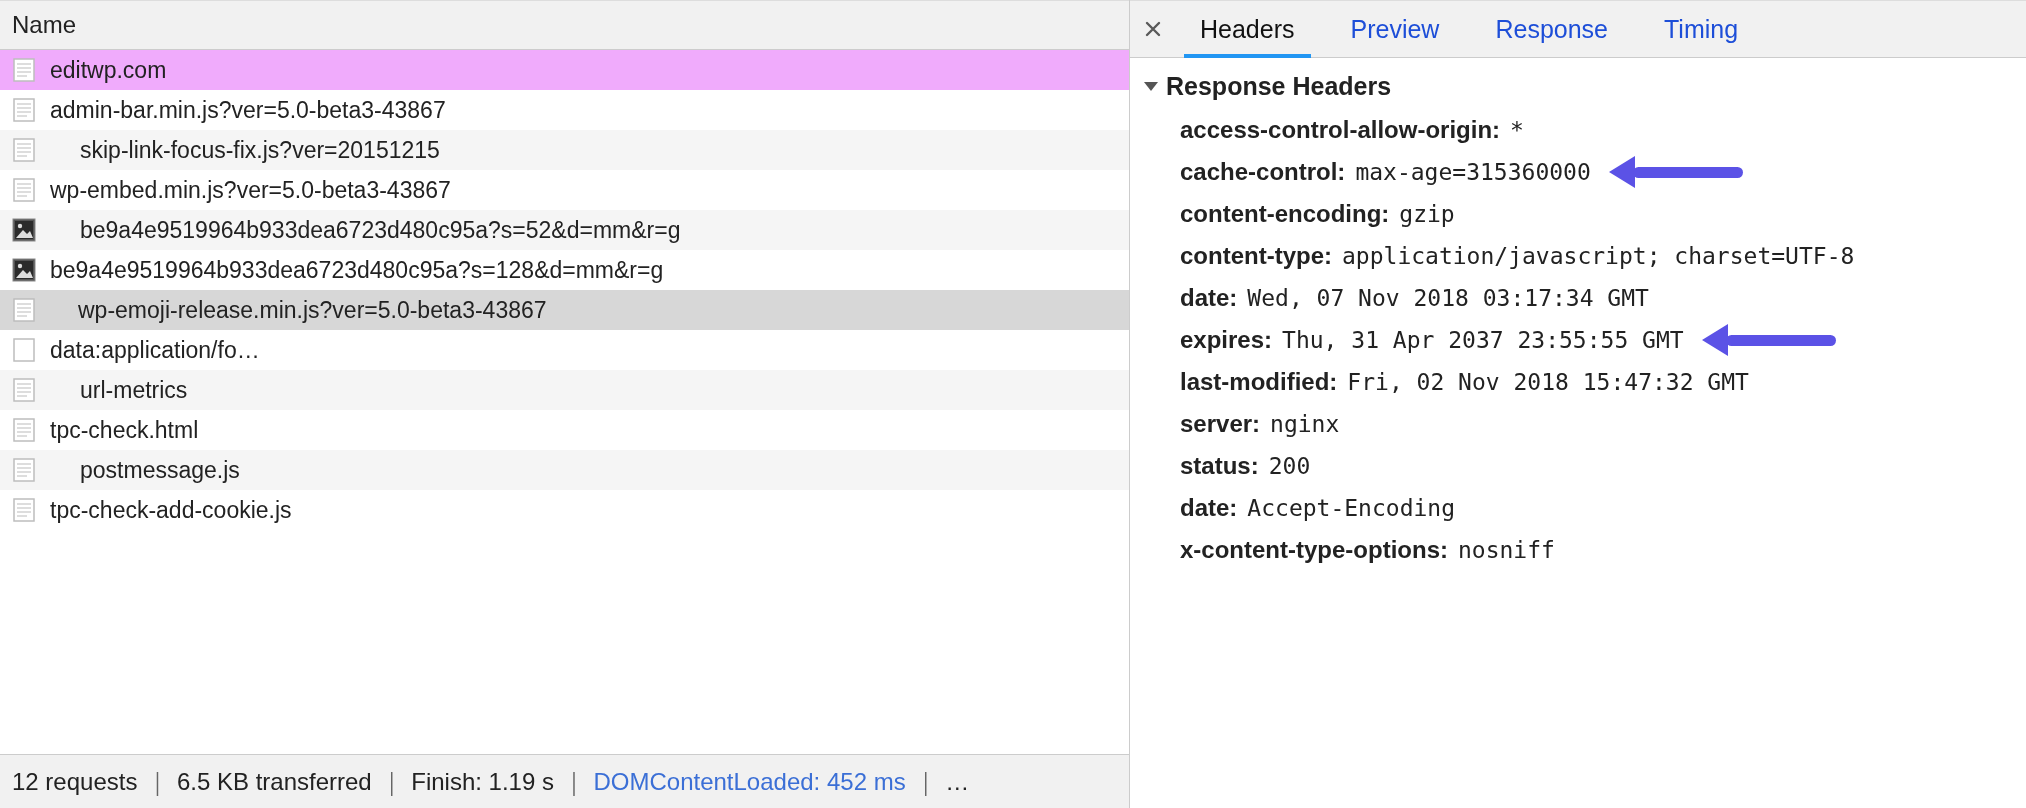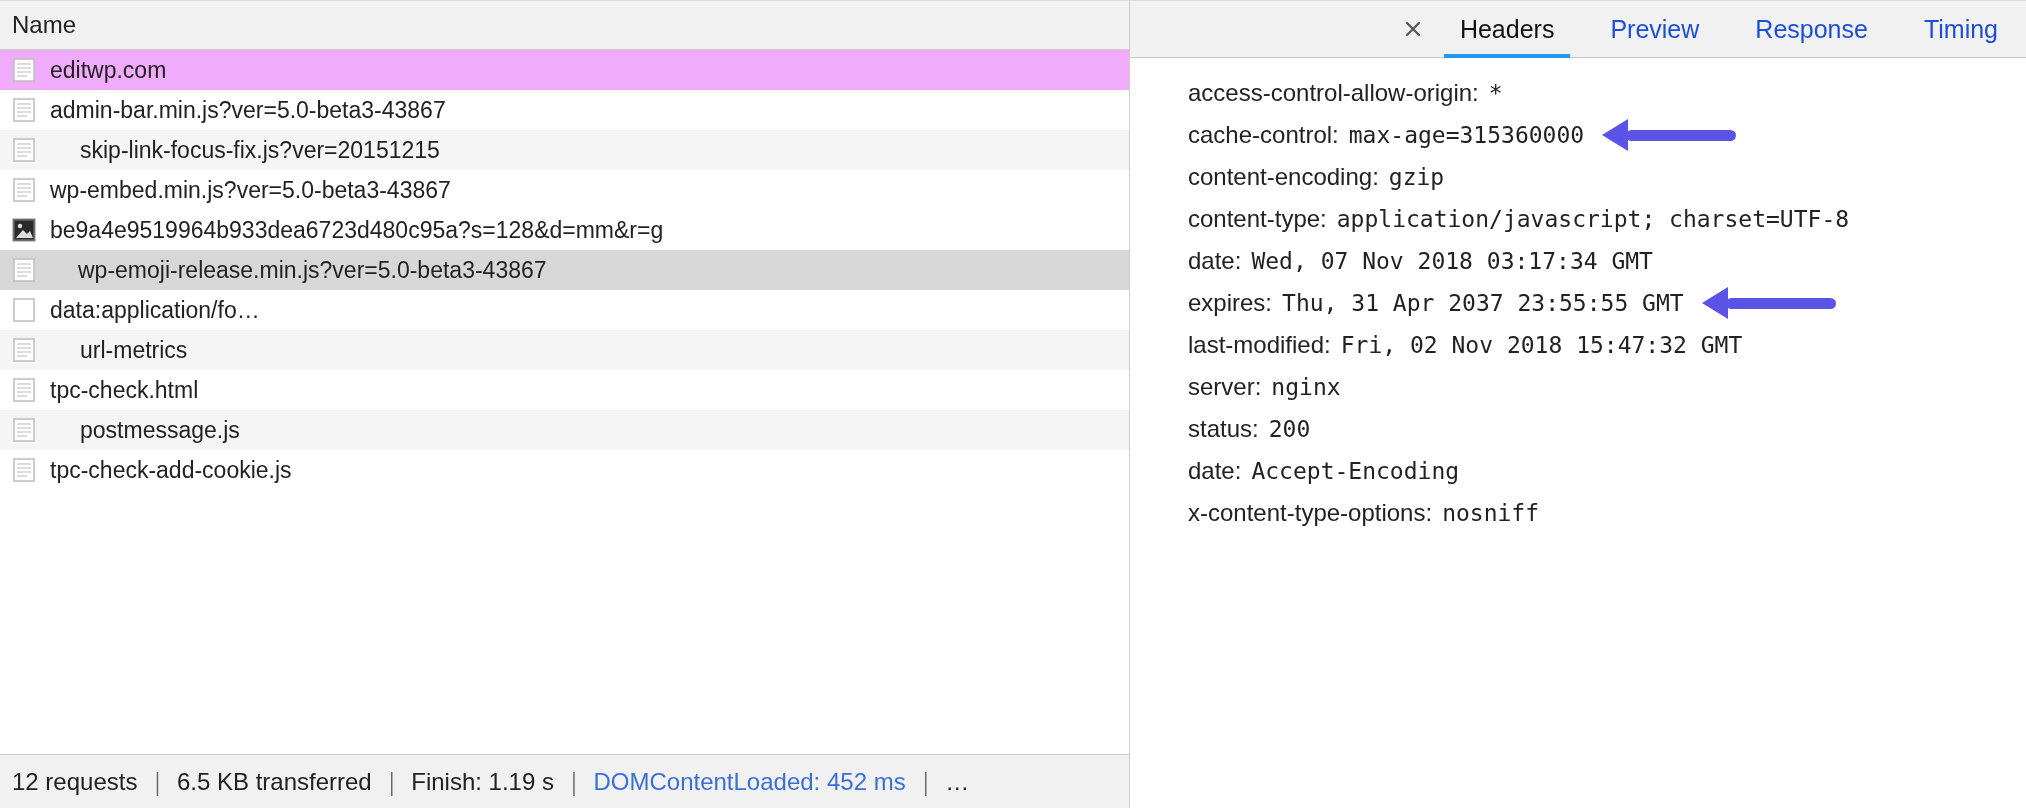--- a/index.html
+++ b/index.html
@@ -81,21 +81,20 @@
     min-width: 0;
   }
   .tabs-bar {
     display:flex;
     align-items:center;
     background: #f1f1f1;
     border-bottom: 1px solid #ccc;
     border-top: 1px solid #ddd;
     padding-left: 8px;
     height: 58px;
-    justify-content: flex-end;
   }
   .close-btn {
     width: 30px; height:30px;
     display:flex; align-items:center; justify-content:center;
     color:#5a5a5a;
     font-size: 22px;
     margin-right: 4px;
   }
   .tab {
     padding: 0 28px;
@@ -137,23 +136,22 @@
   }
   .hdr-line{
     display:flex;
     align-items:center;
     padding: 7px 0 7px 36px;
     font-size: 24px;
     white-space: nowrap;
     position: relative;
   }
   .hdr-name{
-    font-weight:400;
+    font-weight:700;
     color:#222;
-    margin-left:8px;
   }
   .hdr-val{
     font-family: "SF Mono", Menlo, Consolas, monospace;
     font-size: 23px;
     color:#222;
     margin-left: 10px;
   }
 
   
   .arrow {
@@ -228,20 +226,31 @@
           <span class="icon-wrap">
             <svg class="icon" width="24" height="24" viewBox="0 0 24 24">
               <rect x="2" y="1" width="20" height="22" fill="#fff" stroke="#bdbdbd" stroke-width="1.5"></rect>
               <line x1="5" y1="6" x2="19" y2="6" stroke="#cfcfcf" stroke-width="1.4"></line>
               <line x1="5" y1="10" x2="19" y2="10" stroke="#cfcfcf" stroke-width="1.4"></line>
               <line x1="5" y1="14" x2="19" y2="14" stroke="#cfcfcf" stroke-width="1.4"></line>
               <line x1="5" y1="18" x2="15" y2="18" stroke="#cfcfcf" stroke-width="1.4"></line>
             </svg>
           </span>
           <span class="label">wp-embed.min.js?ver=5.0-beta3-43867</span>
+        </div>
+        <div class="row stripe">
+          <span class="icon-wrap">
+            <svg class="icon" width="24" height="24" viewBox="0 0 24 24">
+              <rect x="1" y="1" width="22" height="22" fill="#555" stroke="#888"></rect>
+              <rect x="3" y="3" width="18" height="18" fill="#2b2b2b"></rect>
+              <circle cx="8" cy="8" r="2.2" fill="#ddd"></circle>
+              <path d="M4 20 L11 12 L15 16 L18 13 L21 20 Z" fill="#ddd"></path>
+            </svg>
+          </span>
+          <span class="label">be9a4e9519964b933dea6723d480c95a?s=52&amp;d=mm&amp;r=g</span>
         </div>
         <div class="row ">
           <span class="icon-wrap">
             <svg class="icon" width="24" height="24" viewBox="0 0 24 24">
               <rect x="1" y="1" width="22" height="22" fill="#555" stroke="#888"></rect>
               <rect x="3" y="3" width="18" height="18" fill="#2b2b2b"></rect>
               <circle cx="8" cy="8" r="2.2" fill="#ddd"></circle>
               <path d="M4 20 L11 12 L15 16 L18 13 L21 20 Z" fill="#ddd"></path>
             </svg>
           </span>
@@ -337,20 +346,24 @@
           </svg>
       </div>
       <div id="tabs" style="display:flex;height:100%">
           <div class="tab active">Headers</div>
           <div class="tab">Preview</div>
           <div class="tab">Response</div>
           <div class="tab">Timing</div>
         </div>
     </div>
     <div class="headers-body">
+      <div class="section-row">
+        <span class="tri"></span>
+        <span>Response Headers</span>
+      </div>
       <div id="hdrs">
           <div class="hdr-line">
             <span class="hdr-name">access-control-allow-origin:</span>
             <span class="hdr-val">*</span>
           </div>
           <div class="hdr-line">
             <span class="hdr-name">cache-control:</span>
             <span class="hdr-val">max-age=315360000</span>
             <span class="arrow">
               <span class="head"></span>

